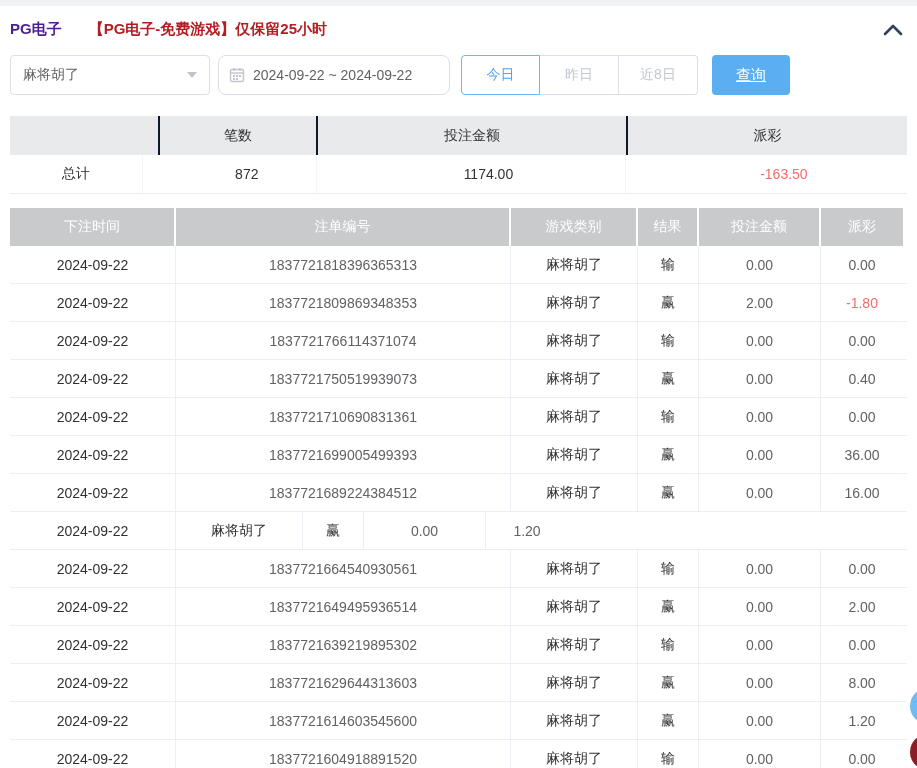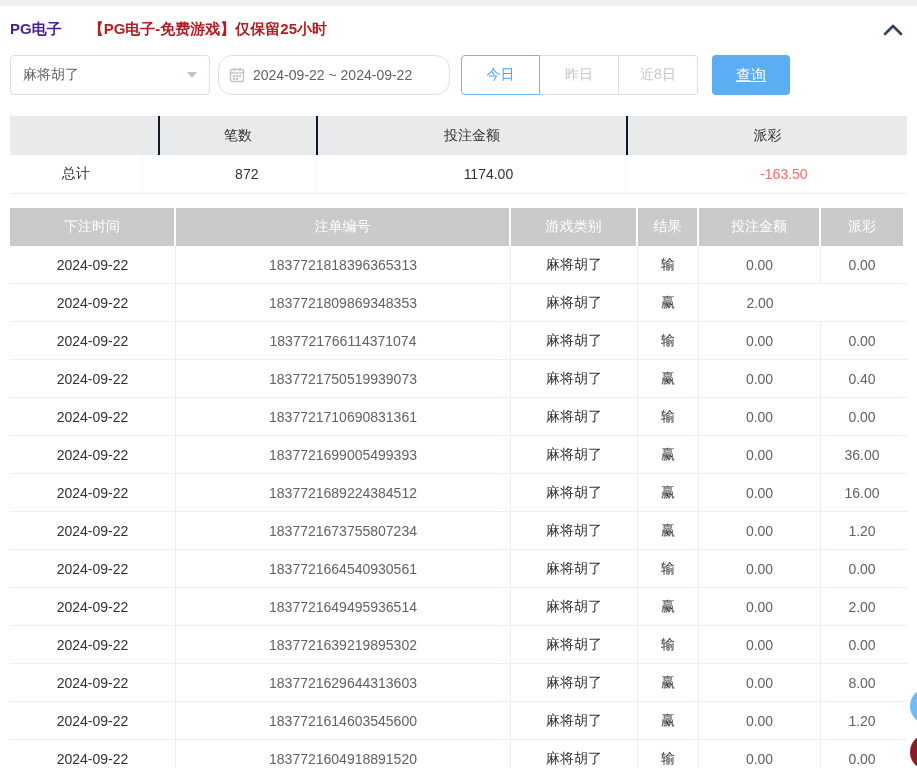--- a/index.html
+++ b/index.html
@@ -15,21 +15,21 @@
   .spacer { flex:1; }
   .collapse-btn { width:24px; height:18px; cursor:pointer; display:flex; align-items:center; justify-content:center; }
 
   
   .filter-bar { display:flex; align-items:center; margin:4px 10px 0 10px; height:40px; }
   .select-box { width:200px; height:40px; border:1px solid #dcdfe6; border-radius:4px;
     display:flex; align-items:center; justify-content:space-between; padding:0 12px; cursor:pointer; background:#fff; }
   .select-box .val { font-size:14px; color:#606266; }
   .caret-down { width:0; height:0; border-left:5px solid transparent; border-right:5px solid transparent;
     border-top:6px solid #bfc4cd; }
-  .date-box { margin-left:8px; width:232px; height:40px; border:1px solid #dcdfe6; border-radius:14px;
+  .date-box { margin-left:8px; width:232px; height:40px; border:1px solid #dcdfe6; border-radius:8px;
     display:flex; align-items:center; padding:0 10px; cursor:pointer; background:#fff; }
   .date-box .val { font-size:14px; color:#606266; margin-left:8px; white-space:nowrap; }
   .btn-group { display:flex; margin-left:11px; }
   .qbtn { width:79px; height:40px; background:#fff; font-size:14px; display:flex; align-items:center;
     justify-content:center; cursor:pointer; border:1px solid #dcdfe6; border-left:none; color:#c3c7cf; }
   .qbtn.active { border:1px solid #6db7f4; color:#4ea3ee; border-radius:4px 0 0 4px; }
   .qbtn.last { border-radius:0 4px 4px 0;text-align:right; }
   .search-btn { margin-left:14px; width:78px; height:40px; background:#5caef2; border:none; border-radius:4px;
     color:#fff; font-size:15px; cursor:pointer; font-family:inherit;text-decoration:underline; }
 
@@ -149,20 +149,21 @@
       <div class="cell k4">输</div>
       <div class="cell k5">0.00</div>
       <div class="cell k6">0.00</div>
     </div>
         <div class="bt-row">
       <div class="cell k1">2024-09-22</div>
       <div class="cell k2">1837721809869348353</div>
       <div class="cell k3">麻将胡了</div>
       <div class="cell k4">赢</div>
       <div class="cell k5">2.00</div>
+      <div class="cell k6 neg">-1.80</div>
     </div>
         <div class="bt-row">
       <div class="cell k1">2024-09-22</div>
       <div class="cell k2">1837721766114371074</div>
       <div class="cell k3">麻将胡了</div>
       <div class="cell k4">输</div>
       <div class="cell k5">0.00</div>
       <div class="cell k6">0.00</div>
     </div>
         <div class="bt-row">
@@ -192,21 +193,20 @@
         <div class="bt-row">
       <div class="cell k1">2024-09-22</div>
       <div class="cell k2">1837721689224384512</div>
       <div class="cell k3">麻将胡了</div>
       <div class="cell k4">赢</div>
       <div class="cell k5">0.00</div>
       <div class="cell k6">16.00</div>
     </div>
         <div class="bt-row">
       <div class="cell k1">2024-09-22</div>
-      <div class="cell k2">1837721673755807234</div>
       <div class="cell k3">麻将胡了</div>
       <div class="cell k4">赢</div>
       <div class="cell k5">0.00</div>
       <div class="cell k6">1.20</div>
     </div>
         <div class="bt-row">
       <div class="cell k1">2024-09-22</div>
       <div class="cell k2">1837721664540930561</div>
       <div class="cell k3">麻将胡了</div>
       <div class="cell k4">输</div>

